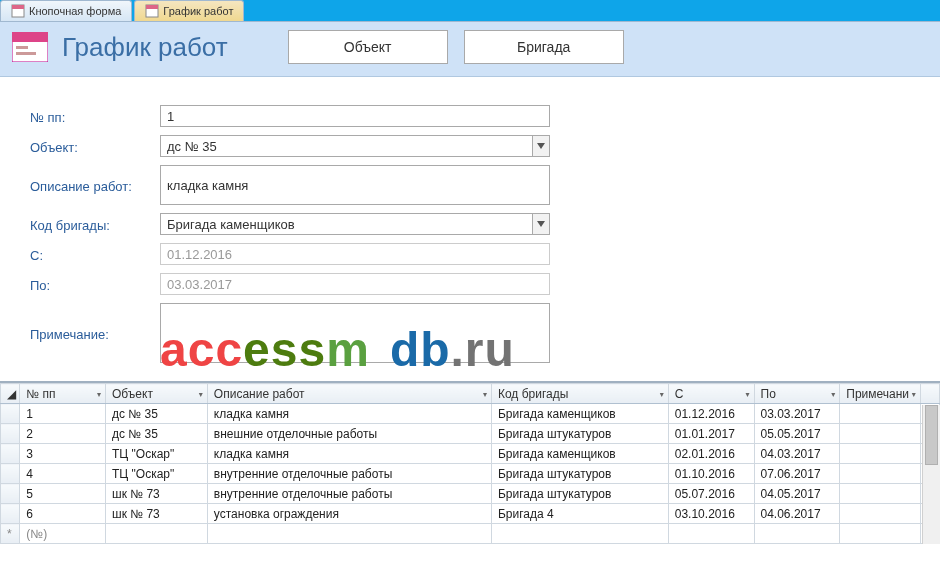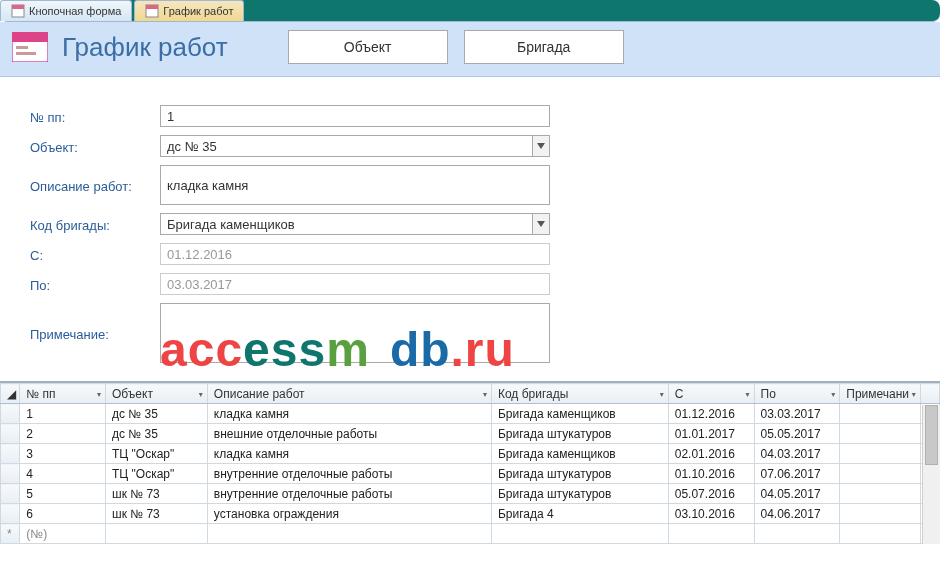--- a/index.html
+++ b/index.html
@@ -1,18 +1,18 @@
 <!DOCTYPE html>
 <html><head>
 <meta charset="utf-8">
 <style>
 * { box-sizing: border-box; margin: 0; padding: 0; font-family: "Segoe UI", Tahoma, sans-serif; }
 body { background: #fff; font-size: 12px; overflow: hidden; }
 
-.tab-bar { display: flex; background: #0f766e; border-bottom: 1px solid #a0b8d0; height: 22px; border-radius: 8px; }
+.tab-bar { display: flex; background: #0ea5e9; border-bottom: 1px solid #a0b8d0; height: 22px; }
 .tab { display: flex; align-items: center; padding: 2px 10px; border: 1px solid #a0b8d0; border-bottom: none;
   background: linear-gradient(#f5e6c0, #f0d890); margin-right: 2px; border-top-left-radius: 3px; border-top-right-radius: 3px;
   font-size: 11px; color: #333; cursor: pointer; }
 .tab.inactive { background: linear-gradient(#f0f6fb, #d6e6f5); }
 .tab-icon { width: 14px; height: 14px; margin-right: 4px; display: inline-flex; align-items: center; justify-content: center; }
 
 .header-area { background: #cfe2f7; padding: 8px 12px 12px; display: flex; align-items: center; border-bottom: 1px solid #b0c8e0; }
 .form-icon { width: 36px; height: 30px; margin-right: 14px; }
 .form-title { color: #3a6ea5; font-size: 26px; font-weight: 300; margin-right: 60px; }
 .hdr-btn { background: #fff; border: 1px solid #a9a9a9; padding: 8px 0; width: 160px; text-align: center;
@@ -30,24 +30,24 @@
 .text-input.wide-tall { width: 390px; height: 40px; }
 .text-input.date { width: 390px; color: #999; border-color: #ccc; }
 .text-input.note { width: 390px; height: 60px; }
 .combo-wrap { display: flex; width: 390px; }
 .combo-input { flex: 1; border-right: none; }
 .combo-btn { width: 18px; height: 22px; border: 1px solid #a9a9a9; background: #f2f2f2; display: flex; align-items: center; justify-content: center; cursor: pointer; }
 .combo-btn svg { width: 8px; height: 6px; }
 
 .watermark { position: absolute; left: 160px; top: 245px; font-size: 48px; font-weight: bold; letter-spacing: 1px; pointer-events: none; }
 .watermark .g1 { color: #ef4444; }
-.watermark .g2 { color: #0f766e; }
+.watermark .g2 { color: #4d7c0f; }
 .watermark .g3 { color: #5aa040; }
 .watermark .g4 { color: #1a6aa8; margin-left: 20px; }
-.watermark .g5 { color: #ef4444; }
+.watermark .g5 { color: #737373; }
 
 .datasheet-area { border-top: 2px solid #a0b0c0; position: relative; }
 .ds-table { border-collapse: collapse; width: 100%; table-layout: fixed; }
 .ds-table th, .ds-table td { border: 1px solid #d0d8e0; padding: 2px 6px; font-size: 12px; text-align: left; height: 20px;
   white-space: nowrap; overflow: hidden; }
 .ds-table th { background: linear-gradient(#f7fafc, #e8eef4); font-weight: normal; color: #333; position: relative; }
 .ds-table th .col-arrow { position: absolute; right: 4px; top: 6px; color: #666; font-size: 8px; }
 .row-sel { width: 16px; background: linear-gradient(#f7fafc, #e8eef4); text-align: center; color: #555; }
 .ds-table td { color: #222; }
 .ds-table tr.newrow td { color: #888; }

